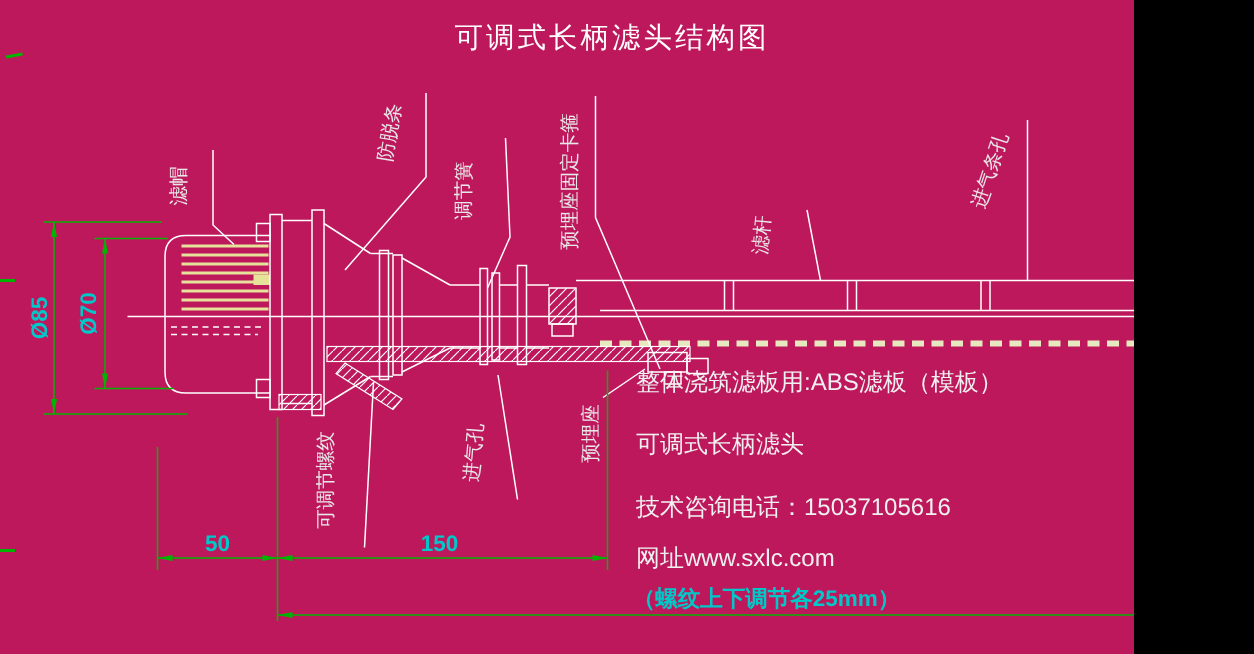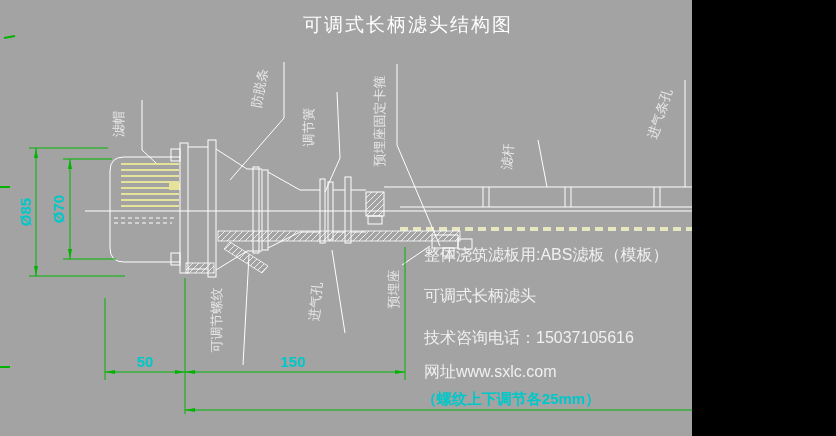--- a/index.html
+++ b/index.html
@@ -1,19 +1,19 @@
 <!DOCTYPE html>
 <html><head>
 <meta charset="utf-8">
 <style>
   html,body{margin:0;padding:0;background:#000;}
   .canvas{
     position:relative;
-    width:692px;height:436px;
-    background:#a3a3a3;
+    width:756px;height:436px;
+    background:#be185d;
     overflow:hidden;
     font-family:"Liberation Sans",sans-serif;
   }
   svg text{font-family:"Liberation Sans",sans-serif;}
   .white-line{stroke:#ffffff;stroke-width:1;fill:none;}
   .dim-line{stroke:#00b400;stroke-width:1;fill:none;}
   .dim-arrow{fill:#00b400;stroke:none;}
   .part-label{fill:#e8e8e8;font-size:13px;}
   .dim-text{fill:#00c8c8;font-size:15px;font-weight:bold;}
   .info-text{fill:#f0f0f0;font-size:16px;}

